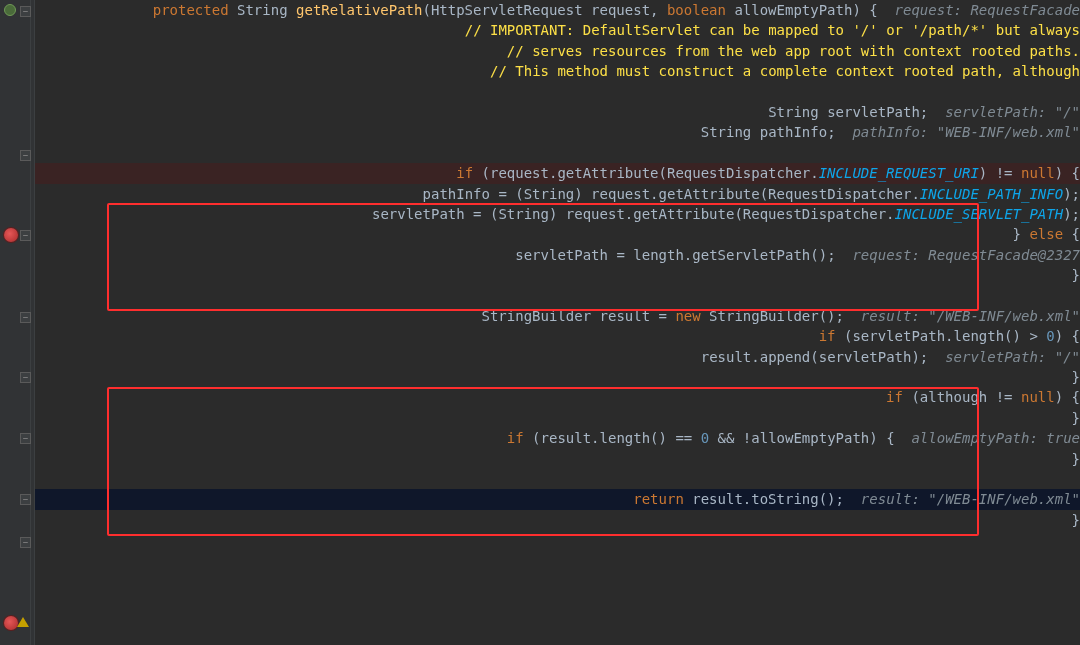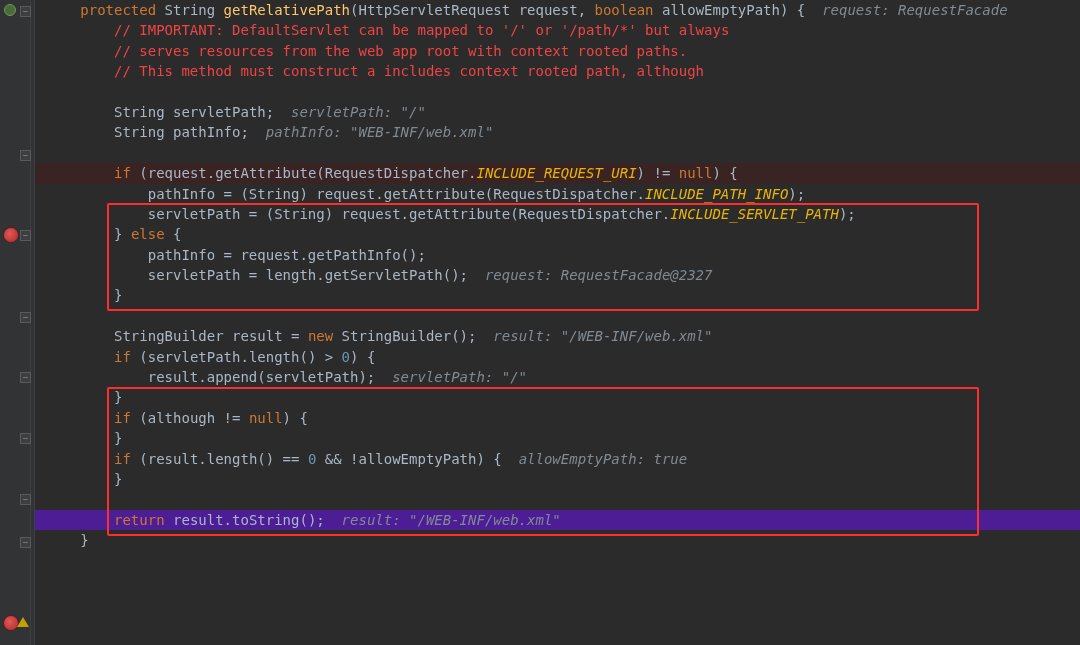--- a/index.html
+++ b/index.html
@@ -33,34 +33,35 @@
     padding: 0;
   }
   .line {
     position: relative;
     white-space: pre;
     height: 20.4px;
     line-height: 20.4px;
     padding-left: 20px;
     box-sizing: border-box;
     margin:0;
+    text-align:right;
   }
   .line.highlight {
-    background: #4c1d95;
+    background: #0f172a;
   }
   .line.bp {
     background: #3a2323;
   }
   
   .kw   { color: #cc7832; }           
   .fn   { color: #ffc66d; }        
-  .comment { color: #ef4444; }        
+  .comment { color: #fde047; }        
   .hint { color: #7f8a93; font-style: italic; }
   .str  { color: #6a8759; }           
-  .const{ color: #eab308; font-style: italic; } 
+  .const{ color: #0ea5e9; font-style: italic; } 
   .pl   { color: #a9b7c6; }
   .num  { color: #6897bb; }
 
   
   .box {
     position: absolute;
     border: 2px solid #ff2e2e;
     border-radius: 2px;
     pointer-events: none;
     background: transparent;
@@ -130,32 +131,31 @@
     <div class="gut-icon bp-marker" style="top:616px;"></div>
     <div class="gut-icon warn-marker" style="top:617px;left:17px;"></div>
   </div>
 
   <div class="code">
 
     <div class="line">   <span class="kw">protected</span> <span class="pl">String</span> <span class="fn">getRelativePath</span><span class="pl">(</span><span class="pl">HttpServletRequest</span> <span class="pl">request</span><span class="pl">, </span><span class="kw">boolean</span> <span class="pl">allowEmptyPath</span><span class="pl">) </span><span class="pl">{</span>  <span class="hint">request: RequestFacade</span></div>
 
     <div class="line">       <span class="comment">// IMPORTANT: DefaultServlet can be mapped to '/' or '/path/*' but always</span></div>
     <div class="line">       <span class="comment">// serves resources from the web app root with context rooted paths.</span></div>
-    <div class="line">       <span class="comment">// This method must construct a includes context rooted path, although</span></div>
+    <div class="line">       <span class="comment">// This method must construct a complete context rooted path, although</span></div>
     <div class="line"> </div>
 
     <div class="line">       <span class="pl">String servletPath;</span>  <span class="hint">servletPath: "/"</span></div>
     <div class="line">       <span class="pl">String pathInfo;</span>  <span class="hint">pathInfo: "WEB-INF/web.xml"</span></div>
     <div class="line"> </div>
 
     <div class="line bp">       <span class="kw">if</span><span class="pl"> (request.getAttribute(RequestDispatcher.</span><span class="const">INCLUDE_REQUEST_URI</span><span class="pl">) != </span><span class="kw">null</span><span class="pl">) {</span></div>
     <div class="line">           <span class="pl">pathInfo = (String) request.getAttribute(RequestDispatcher.</span><span class="const">INCLUDE_PATH_INFO</span><span class="pl">);</span></div>
     <div class="line">           <span class="pl">servletPath = (String) request.getAttribute(RequestDispatcher.</span><span class="const">INCLUDE_SERVLET_PATH</span><span class="pl">);</span></div>
     <div class="line">       <span class="pl">} </span><span class="kw">else</span><span class="pl"> {</span></div>
-    <div class="line">           <span class="pl">pathInfo = request.getPathInfo();</span></div>
     <div class="line">           <span class="pl">servletPath = length.getServletPath();</span>  <span class="hint">request: RequestFacade@2327</span></div>
     <div class="line">       <span class="pl">}</span></div>
     <div class="line"> </div>
 
     <div class="line">       <span class="pl">StringBuilder result = </span><span class="kw">new</span><span class="pl"> StringBuilder();</span>  <span class="hint">result: "/WEB-INF/web.xml"</span></div>
     <div class="line">       <span class="kw">if</span><span class="pl"> (servletPath.length() &gt; </span><span class="num">0</span><span class="pl">) {</span></div>
     <div class="line">           <span class="pl">result.append(servletPath);</span>  <span class="hint">servletPath: "/"</span></div>
     <div class="line">       <span class="pl">}</span></div>
     <div class="line">       <span class="kw">if</span><span class="pl"> (although != </span><span class="kw">null</span><span class="pl">) {</span></div>
     <div class="line">       <span class="pl">}</span></div>

